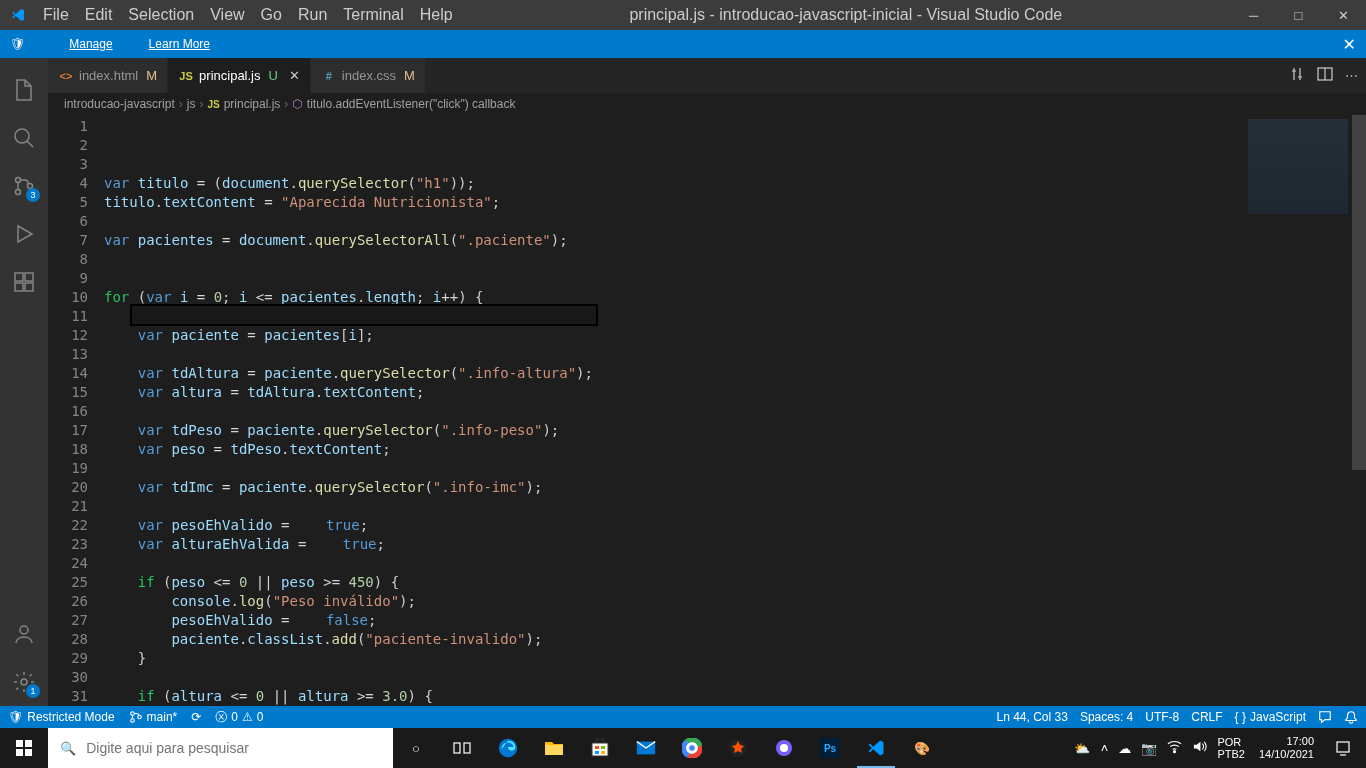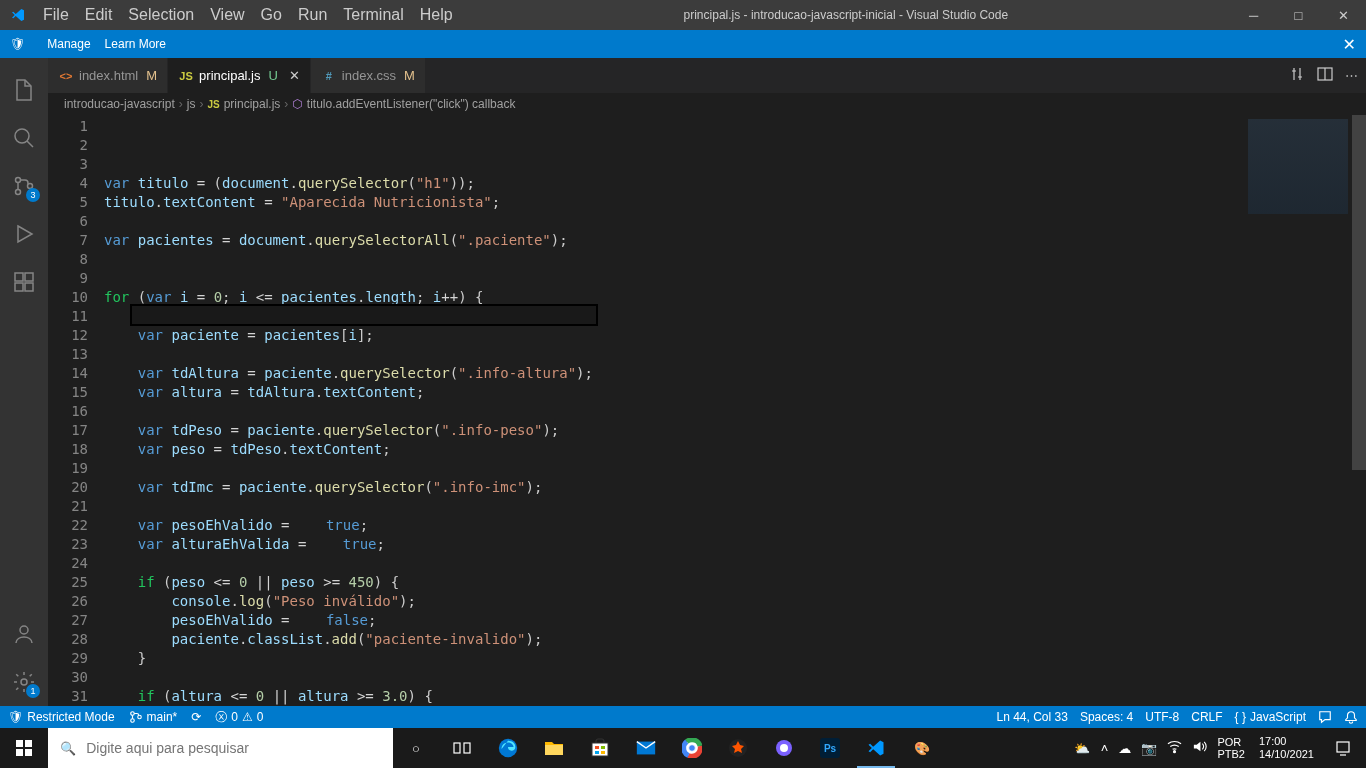--- a/index.html
+++ b/index.html
@@ -2,27 +2,27 @@
 <html><head>
 <meta charset="utf-8">
 <style>
 * { margin: 0; padding: 0; box-sizing: border-box; }
 body { font-family: 'Segoe UI', sans-serif; font-size: 13px; color: #ccc; background: #1e1e1e; width: 1366px; height: 768px; overflow: hidden; display: flex; flex-direction: column; }
 .titlebar { height: 30px; background: #3c3c3c; display: flex; align-items: center; color: #ccc; }
 .titlebar .logo { width: 35px; display: flex; align-items: center; justify-content: center; }
 .titlebar .logo svg { width: 16px; height: 16px; }
 .menu { display: flex; }
 .menu-item { padding: 0 8px; height: 34px; display: flex; align-items: center; cursor: pointer; font-size: 16px; }
-.title-text { flex: 1; text-align: center; font-size: 12px; color: #ccc; }
+.title-text { flex: 1; text-align: center; font-size: 16px; color: #ccc; }
 .win-controls { display: flex; }
 .win-btn { width: 45px; height: 30px; display: flex; align-items: center; justify-content: center; cursor: pointer; }
 .info-bar { height: 28px; background: #007acc; display: flex; align-items: center; color: #fff; padding: 0 10px; font-size: 12px; }
 .info-bar .shield { margin-right: 8px; }
 .info-bar .text { flex: 0 0 auto; }
-.info-bar .link { margin-left: 14px; cursor: pointer; }
+.info-bar .link { text-decoration: underline; margin-left: 36px; cursor: pointer; }
 .info-bar .close-info { margin-left: auto; cursor: pointer; font-size: 16px; }
 .main-area { flex: 1; display: flex; min-height: 0; }
 .activity-bar { width: 48px; background: #333; display: flex; flex-direction: column; align-items: center; padding-top: 8px; }
 .activity-item { width: 48px; height: 48px; display: flex; align-items: center; justify-content: center; cursor: pointer; color: #858585; position: relative; }
 .activity-item .badge { position: absolute; bottom: 8px; right: 8px; background: #007acc; color: #fff; border-radius: 50%; width: 14px; height: 14px; font-size: 9px; display: flex; align-items: center; justify-content: center; }
 .activity-spacer { flex: 1; }
 .editor-area { flex: 1; display: flex; flex-direction: column; min-width: 0; }
 .tabs { height: 35px; background: #252526; display: flex; align-items: stretch; }
 .tab { display: flex; align-items: center; padding: 0 10px; background: #2d2d2d; color: #969696; border-right: 1px solid #252526; cursor: pointer; gap: 5px; font-size: 13px; }
 .tab.active { background: #1e1e1e; color: #fff; }
@@ -58,21 +58,21 @@
 .sb-item { display: flex; align-items: center; gap: 4px; cursor: pointer; }
 .taskbar { height: 40px; background: #1a1a1a; display: flex; align-items: center; color: #fff; }
 .start-btn { width: 48px; height: 40px; display: flex; align-items: center; justify-content: center; cursor: pointer; }
 .search-box { flex: 0 0 345px; height: 40px; background: #fff; display: flex; align-items: center; padding: 0 12px; color: #555; gap: 10px; }
 .search-box input { border: none; outline: none; flex: 1; font-size: 14px; color: #333; background: transparent; }
 .task-icons { display: flex; align-items: center; height: 40px; }
 .task-icon { width: 46px; height: 40px; display: flex; align-items: center; justify-content: center; cursor: pointer; position: relative; }
 .task-icon.active::after { content: ''; position: absolute; bottom: 0; left: 4px; right: 4px; height: 2px; background: #76b9ed; }
 .tray { margin-left: auto; display: flex; align-items: center; padding-right: 8px; gap: 8px; }
 .tray-icons { display: flex; gap: 10px; align-items: center; font-size: 13px; }
-.clock { text-align: left; font-size: 11px; line-height: 13px; padding: 0 6px; }
+.clock { text-align: right; font-size: 11px; line-height: 13px; padding: 0 6px; }
 </style>
 </head>
 <body>
 
 <div class="titlebar">
   <div class="logo">
     <svg viewBox="0 0 24 24" fill="#0098ff">
         <path d="M17 3L7 12l10 9 4-2V5l-4-2zM3 8l4 4-4 4 2 1 5-5-5-5-2 1z"></path>
       </svg>
   </div>

